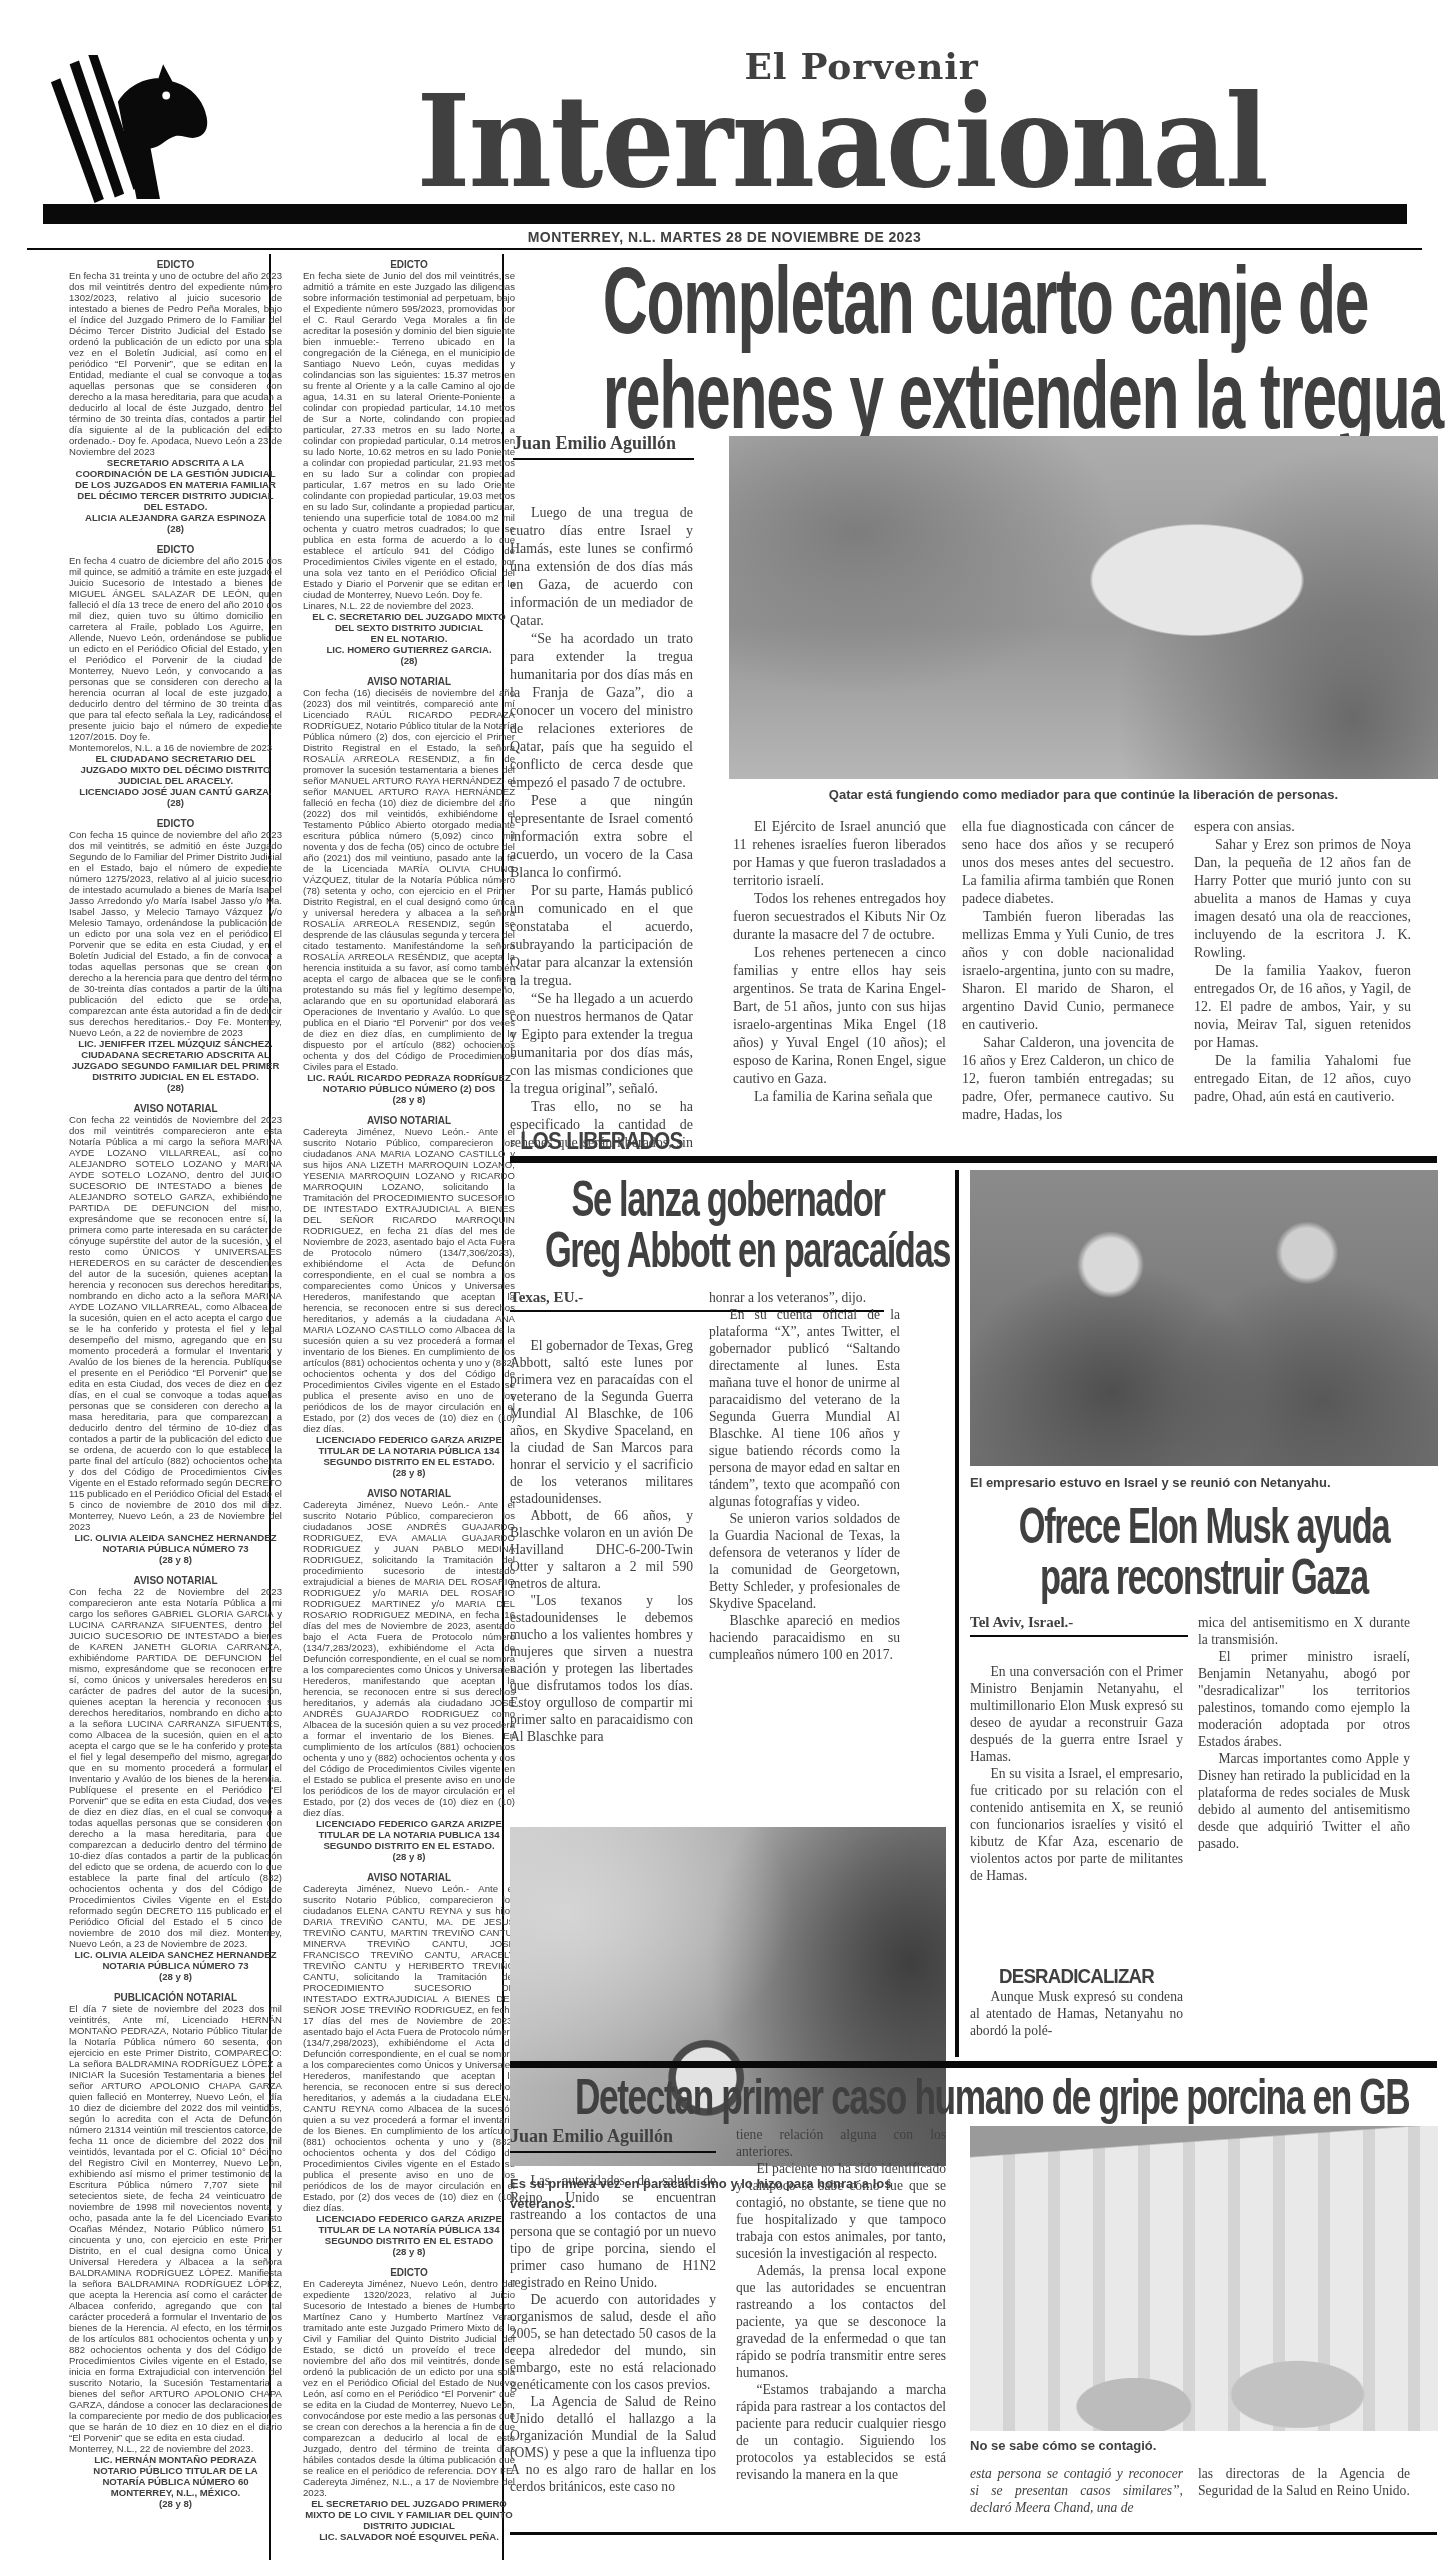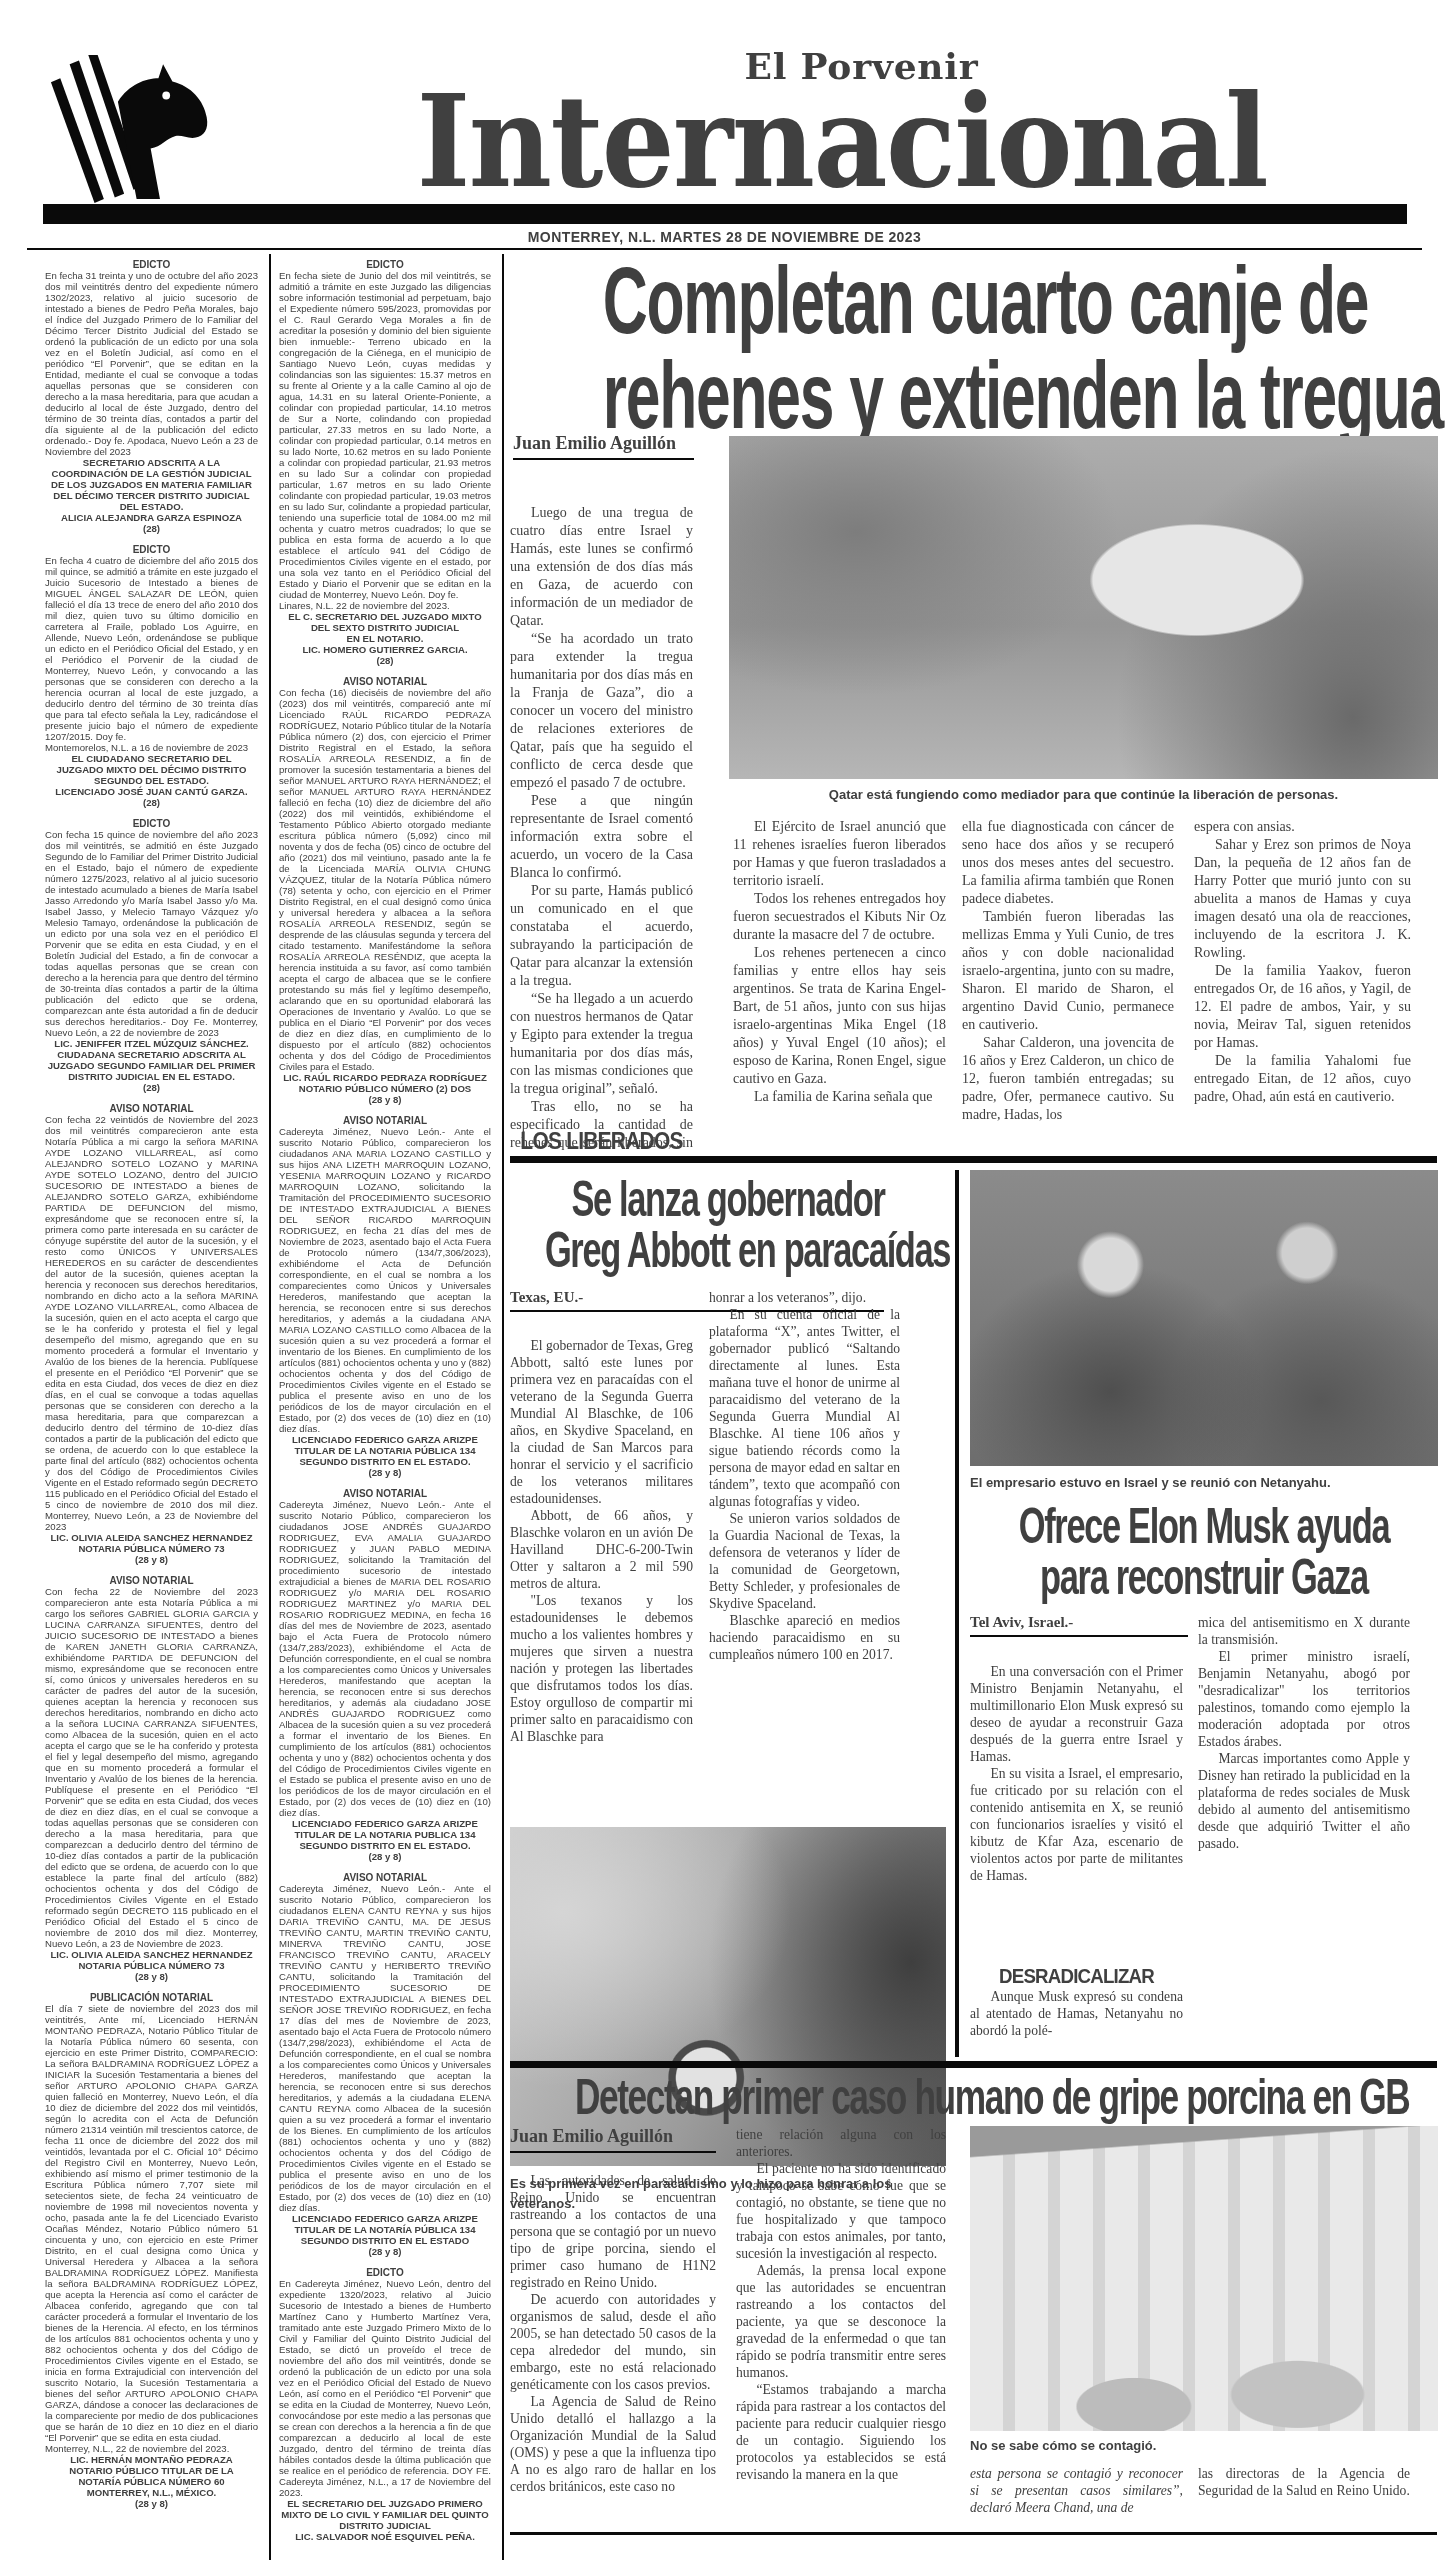--- a/index.html
+++ b/index.html
@@ -9,21 +9,21 @@
   
   .kicker{font-family:"DejaVu Serif",serif;font-weight:bold;font-size:36px;text-align:center;letter-spacing:0.8px;}
   .mast-title{font-family:"DejaVu Serif",serif;font-weight:bold;font-size:118px;text-align:center;
               letter-spacing:-1.6px;line-height:1;transform:scale(.97,1.08);transform-origin:top center;white-space:nowrap;}
   .mast-bar{background:#0a0a0a;}
   .edition-date{font-family:"Liberation Sans",sans-serif;font-weight:bold;font-size:14px;text-align:center;letter-spacing:0.4px;}
   
   .hrule{background:#0a0a0a;}
   .vrule{background:#0a0a0a;}
   
-  .legalcol{font-family:"Liberation Sans",sans-serif;font-size:9.6px;line-height:11px;overflow:hidden;}
+  .legalcol{font-family:"Liberation Sans",sans-serif;font-size:9.6px;line-height:11px;overflow:hidden;margin-left:24px;}
   .notice{margin-bottom:10px;}
   .ntitle{text-align:center;font-weight:bold;font-size:10px;}
   .nbody p{margin:0;text-align:justify;text-indent:0;}
   .sig p{margin:0;text-align:center;font-weight:bold;}
   
   .art{font-size:14px;line-height:18px;overflow:hidden;}
   .art p{margin:0;text-align:justify;text-indent:1.5em;}
   .art.cont p:first-child{text-indent:0;}
   .art-sm{font-size:13.6px;line-height:17px;}
   .byline{font-weight:bold;font-size:17px;border-bottom:2.3px solid #0a0a0a;padding-bottom:3.9px;}
@@ -104,21 +104,21 @@
     </div>
     <div class="notice">
       <div class="ntitle">EDICTO</div>
       <div class="nbody">
           <p>En fecha 4 cuatro de diciembre del año 2015 dos mil quince, se admitió a trámite en este juzgado el Juicio Sucesorio de Intestado a bienes de MIGUEL ÁNGEL SALAZAR DE LEÓN, quien falleció el día 13 trece de enero del año 2010 dos mil diez, quien tuvo su último domicilio en carretera al Fraile, poblado Los Aguirre, en Allende, Nuevo León, ordenándose se publique un edicto en el Periódico Oficial del Estado, y en el Periódico el Porvenir de la ciudad de Monterrey, Nuevo León, y convocando a las personas que se consideren con derecho a la herencia ocurran al local de este juzgado, a deducirlo dentro del término de 30 treinta días que para tal efecto señala la Ley, radicándose el presente juicio bajo el número de expediente 1207/2015. Doy fe.</p>
           <p>Montemorelos, N.L. a 16 de noviembre de 2023</p>
         </div>
       <div class="sig">
           <p>EL CIUDADANO SECRETARIO DEL</p>
           <p>JUZGADO MIXTO DEL DÉCIMO DISTRITO</p>
-          <p>SEGUNDO DEL ESTADO.</p>
+          <p>JUDICIAL DEL ARACELY.</p>
           <p>LICENCIADO JOSÉ JUAN CANTÚ GARZA.</p>
           <p>(28)</p>
         </div>
     </div>
     <div class="notice">
       <div class="ntitle">EDICTO</div>
       <div class="nbody">
           <p>Con fecha 15 quince de noviembre del año 2023 dos mil veintitrés, se admitió en éste Juzgado Segundo de lo Familiar del Primer Distrito Judicial en el Estado, bajo el número de expediente número 1275/2023, relativo al al juicio sucesorio de intestado acumulado a bienes de María Isabel Jasso Arredondo y/o María Isabel Jasso y/o Ma. Isabel Jasso, y Melecio Tamayo Vázquez y/o Melesio Tamayo, ordenándose la publicación de un edicto por una sola vez en el periódico El Porvenir que se edita en esta Ciudad, y en el Boletín Judicial del Estado, a fin de convocar a todas aquellas personas que se crean con derecho a la herencia para que dentro del término de 30-treinta días contados a partir de la última publicación del edicto que se ordena, comparezcan ante ésta autoridad a fin de deducir sus derechos hereditarios.- Doy Fe. Monterrey, Nuevo León, a 22 de noviembre de 2023</p>
         </div>
       <div class="sig">

